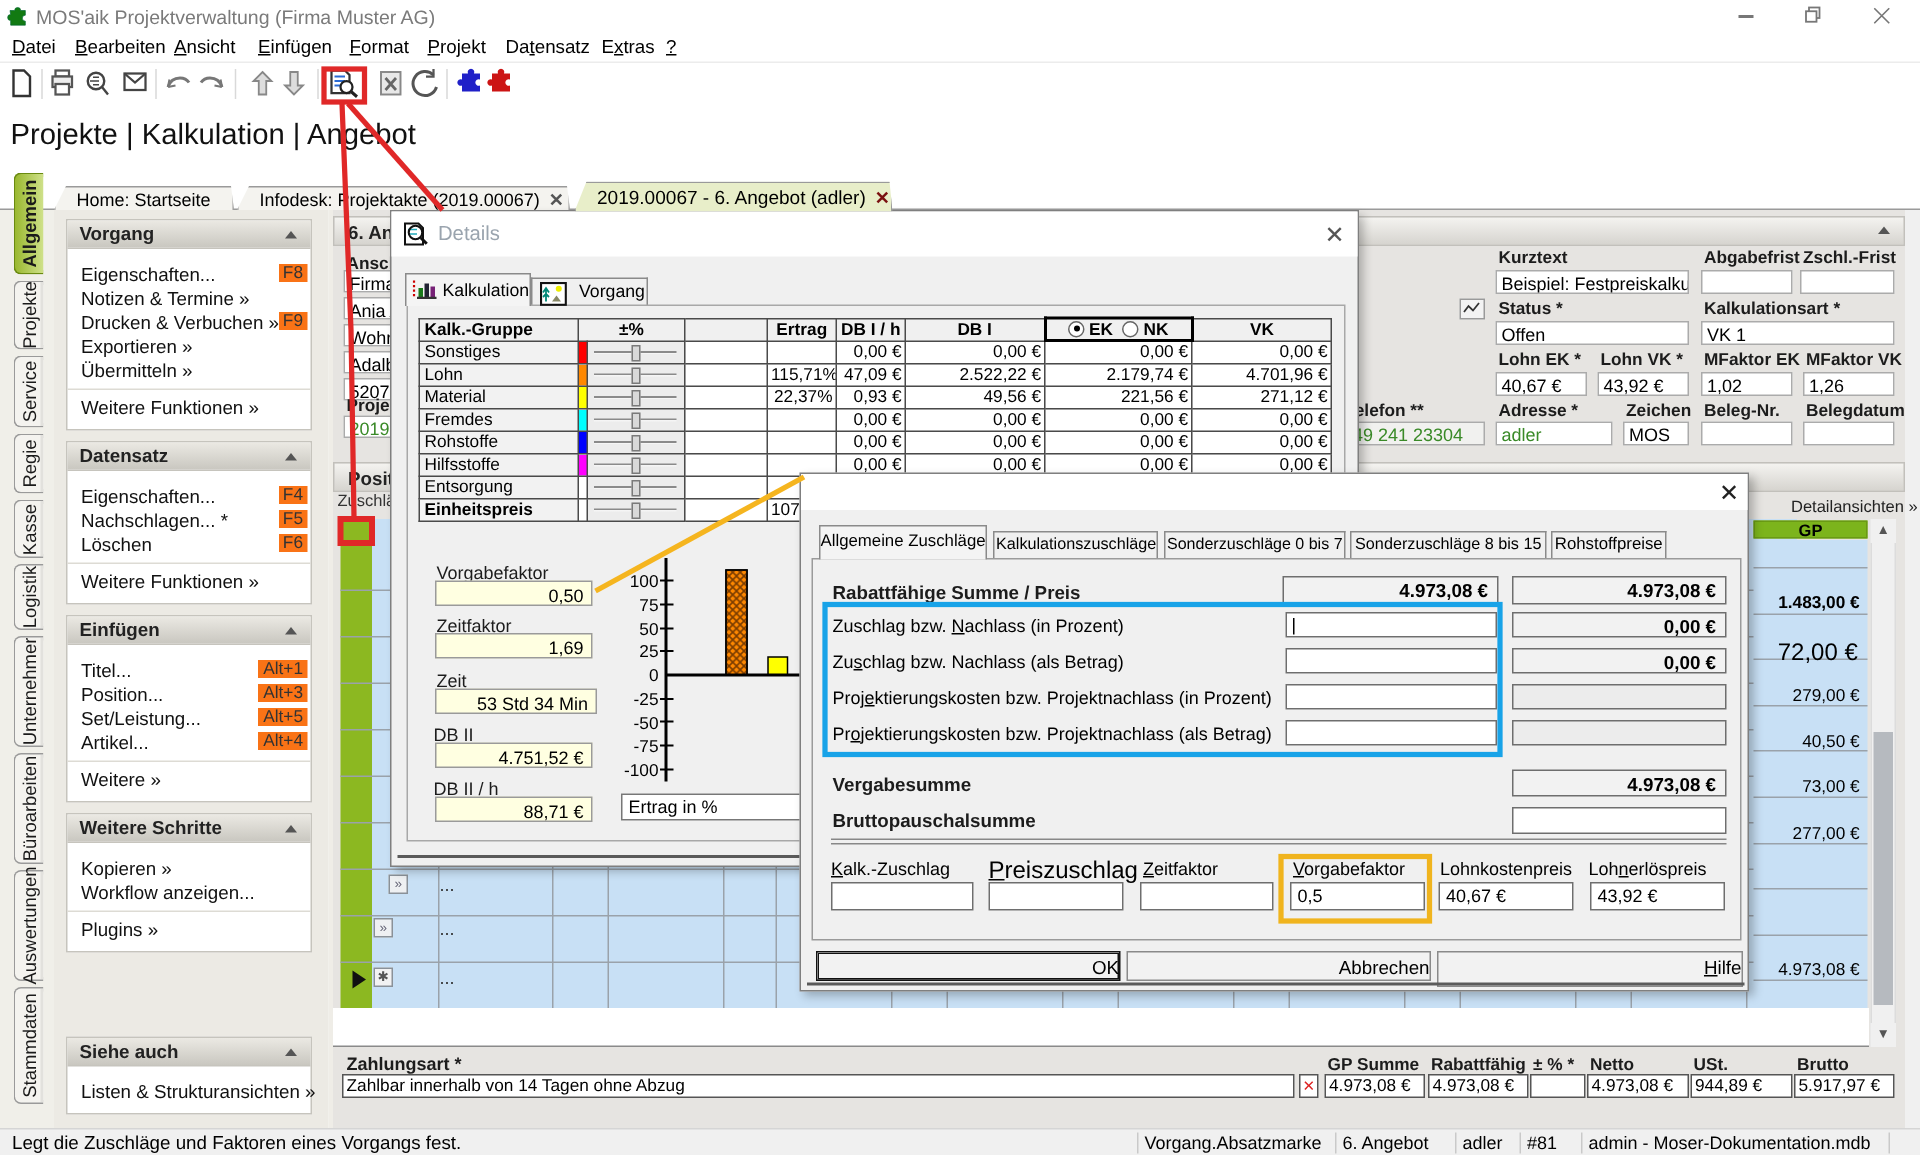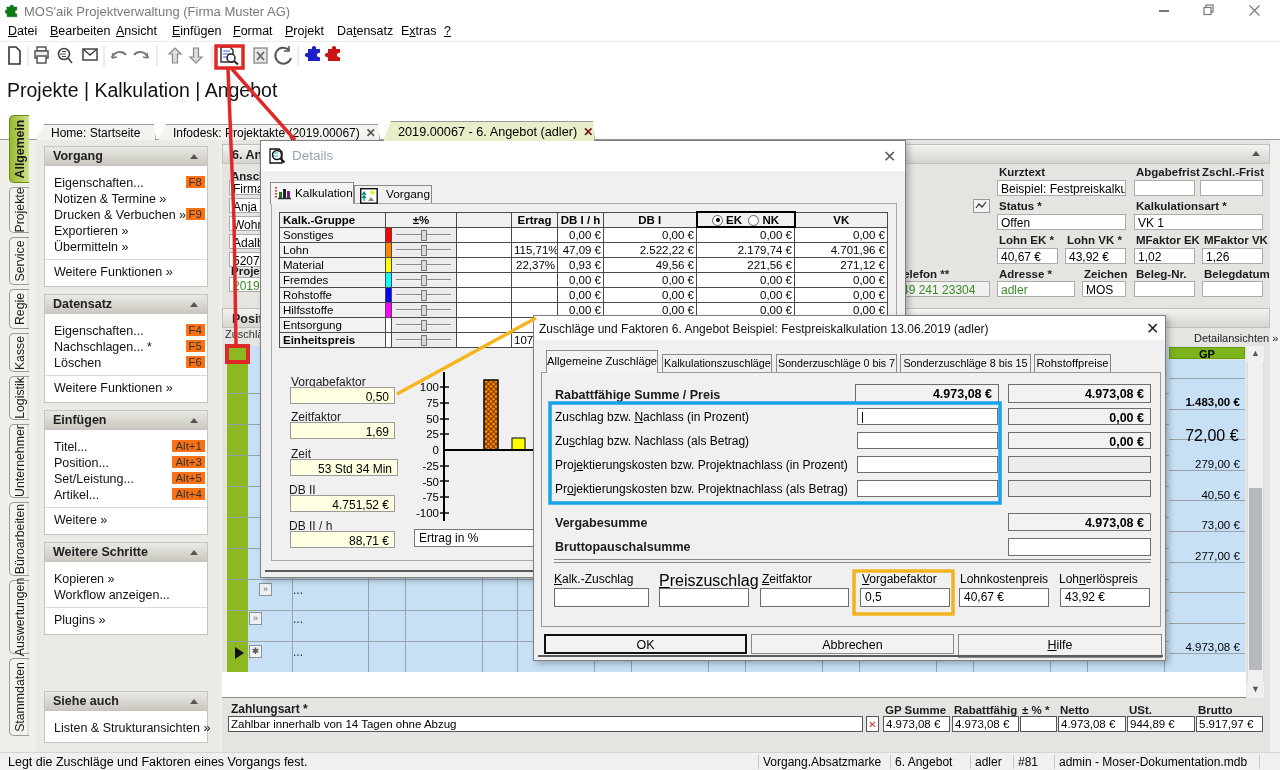--- a/index.html
+++ b/index.html
@@ -35,21 +35,21 @@
 .finput{position:absolute;background:#fff;border:1px solid #ababab;font-size:12px;padding:1px 3px;white-space:nowrap;overflow:hidden}
 .green{color:#3a8a28}
 
 .dlg{position:absolute;background:#f0f0f0;border:1px solid #7f7f7f;box-shadow:3px 3px 6px rgba(0,0,0,.25)}
 .dtitle{position:absolute;left:0;top:0;right:0;height:30px;background:#fff}
 .dx{position:absolute;font-size:17px;color:#333}
 .tab2{position:absolute;background:#f0f0f0;border:1px solid #8a8a8a;border-bottom:none;font-size:12.5px;text-align:center;padding-top:3px}
 .tabsel{background:#f4f4f4;z-index:3}
 .inp{position:absolute;background:#fff;border:1px solid #6e6e6e;font-size:12px;padding:1px 4px}
 .sunk{position:absolute;background:#f2f2f2;border:1px solid #6e6e6e;font-size:12.5px;font-weight:bold;text-align:right;padding:2px 6px 0 0}
-.btn{position:absolute;background:#f2f2f2;border:1px solid #8a8a8a;text-align:center;font-size:12.5px;padding-top:3px}
+.btn{position:absolute;background:#f2f2f2;border:1px solid #8a8a8a;text-align:right;font-size:12.5px;padding-top:3px}
 .ylw{position:absolute;background:#ffffe1;border:1px solid #9a9a9a;text-align:right;font-size:12px;padding:2px 5px 0 0}
 
 #kt{position:absolute;left:18px;top:70px;width:608px;border-collapse:collapse;table-layout:fixed;font-size:11.5px}
 #kt td{border:1px solid #4a4a4a;height:15.0px;padding:0 2px;overflow:hidden;white-space:nowrap;background:#fff}
 #kt tr.hd td{font-weight:bold;text-align:center;height:15px;background:#f0f0f0 !important}
 #kt td.n{padding-left:3px;background:#f2f2f2}
 #kt td.v{text-align:right}
 #kt col{}
 .sld{position:relative;height:11px;margin:0;background:linear-gradient(#8a8a8a 50%,#f5f5f5 50%) 50% 50%/92% 2px no-repeat}
 .sld:after{content:"";position:absolute;left:45%;top:0.5px;width:4px;height:9px;background:#d9d9d9;border:1px solid #7a7a7a}
@@ -577,21 +577,20 @@
   <rect x="73" y="11" width="14" height="70" fill="url(#hx)" stroke="#000"></rect>
   <rect x="101" y="69" width="13" height="12" fill="#ffff00" stroke="#000"></rect>
   <line x1="33" y1="81" x2="168" y2="81" stroke="#000" stroke-width="2"></line>
  </svg>
  <div class="inp" style="left:153px;top:388px;width:150px;height:18px;border-color:#777;font-size:12px">Ertrag in %</div>
  <div class="abs" style="left:4px;top:429px;width:637px;height:2px;background:#5a5a5a"></div>
 </div>
 
 <div class="dlg" style="left:533px;top:315px;width:633px;height:346px">
  <div class="dtitle" style="height:24px"></div>
- <span class="abs" style="left:5px;top:6px;font-size:12px;color:#111;white-space:nowrap">Zuschläge und Faktoren 6. Angebot Beispiel: Festpreiskalkulation 13.06.2019 (adler)</span>
  <span class="dx" style="left:612px;top:3px;font-size:16px;color:#222">✕</span>
 
  <div class="tab2 tabsel" style="left:12px;top:34px;width:112px;height:23px;font-size:11.2px;white-space:nowrap;padding-top:4px;overflow:hidden">Allgemeine Zuschläge</div>
  <div class="tab2" style="left:128px;top:38px;width:110px;height:19px;padding-top:2px;font-size:10.8px;white-space:nowrap;overflow:hidden;padding-left:1px;padding-right:1px">Kalkulationszuschläge</div>
  <div class="tab2" style="left:242px;top:38px;width:121px;height:19px;padding-top:2px;font-size:10.7px;white-space:nowrap;overflow:hidden;padding-left:1px;padding-right:1px">Sonderzuschläge 0 bis 7</div>
  <div class="tab2" style="left:366px;top:38px;width:131px;height:19px;padding-top:2px;font-size:10.8px;white-space:nowrap;overflow:hidden;padding-left:1px;padding-right:1px">Sonderzuschläge 8 bis 15</div>
  <div class="tab2" style="left:500px;top:38px;width:77px;height:19px;padding-top:2px;font-size:11.2px;white-space:nowrap;overflow:hidden;padding-left:1px;padding-right:1px">Rohstoffpreise</div>
 
  <div class="abs" style="left:7px;top:56px;width:620px;height:255px;border:1px solid #9a9a9a;background:#f0f0f0"></div>
  <div class="flabel" style="left:21px;top:72px;font-size:12.5px">Rabattfähige Summe / Preis</div>

